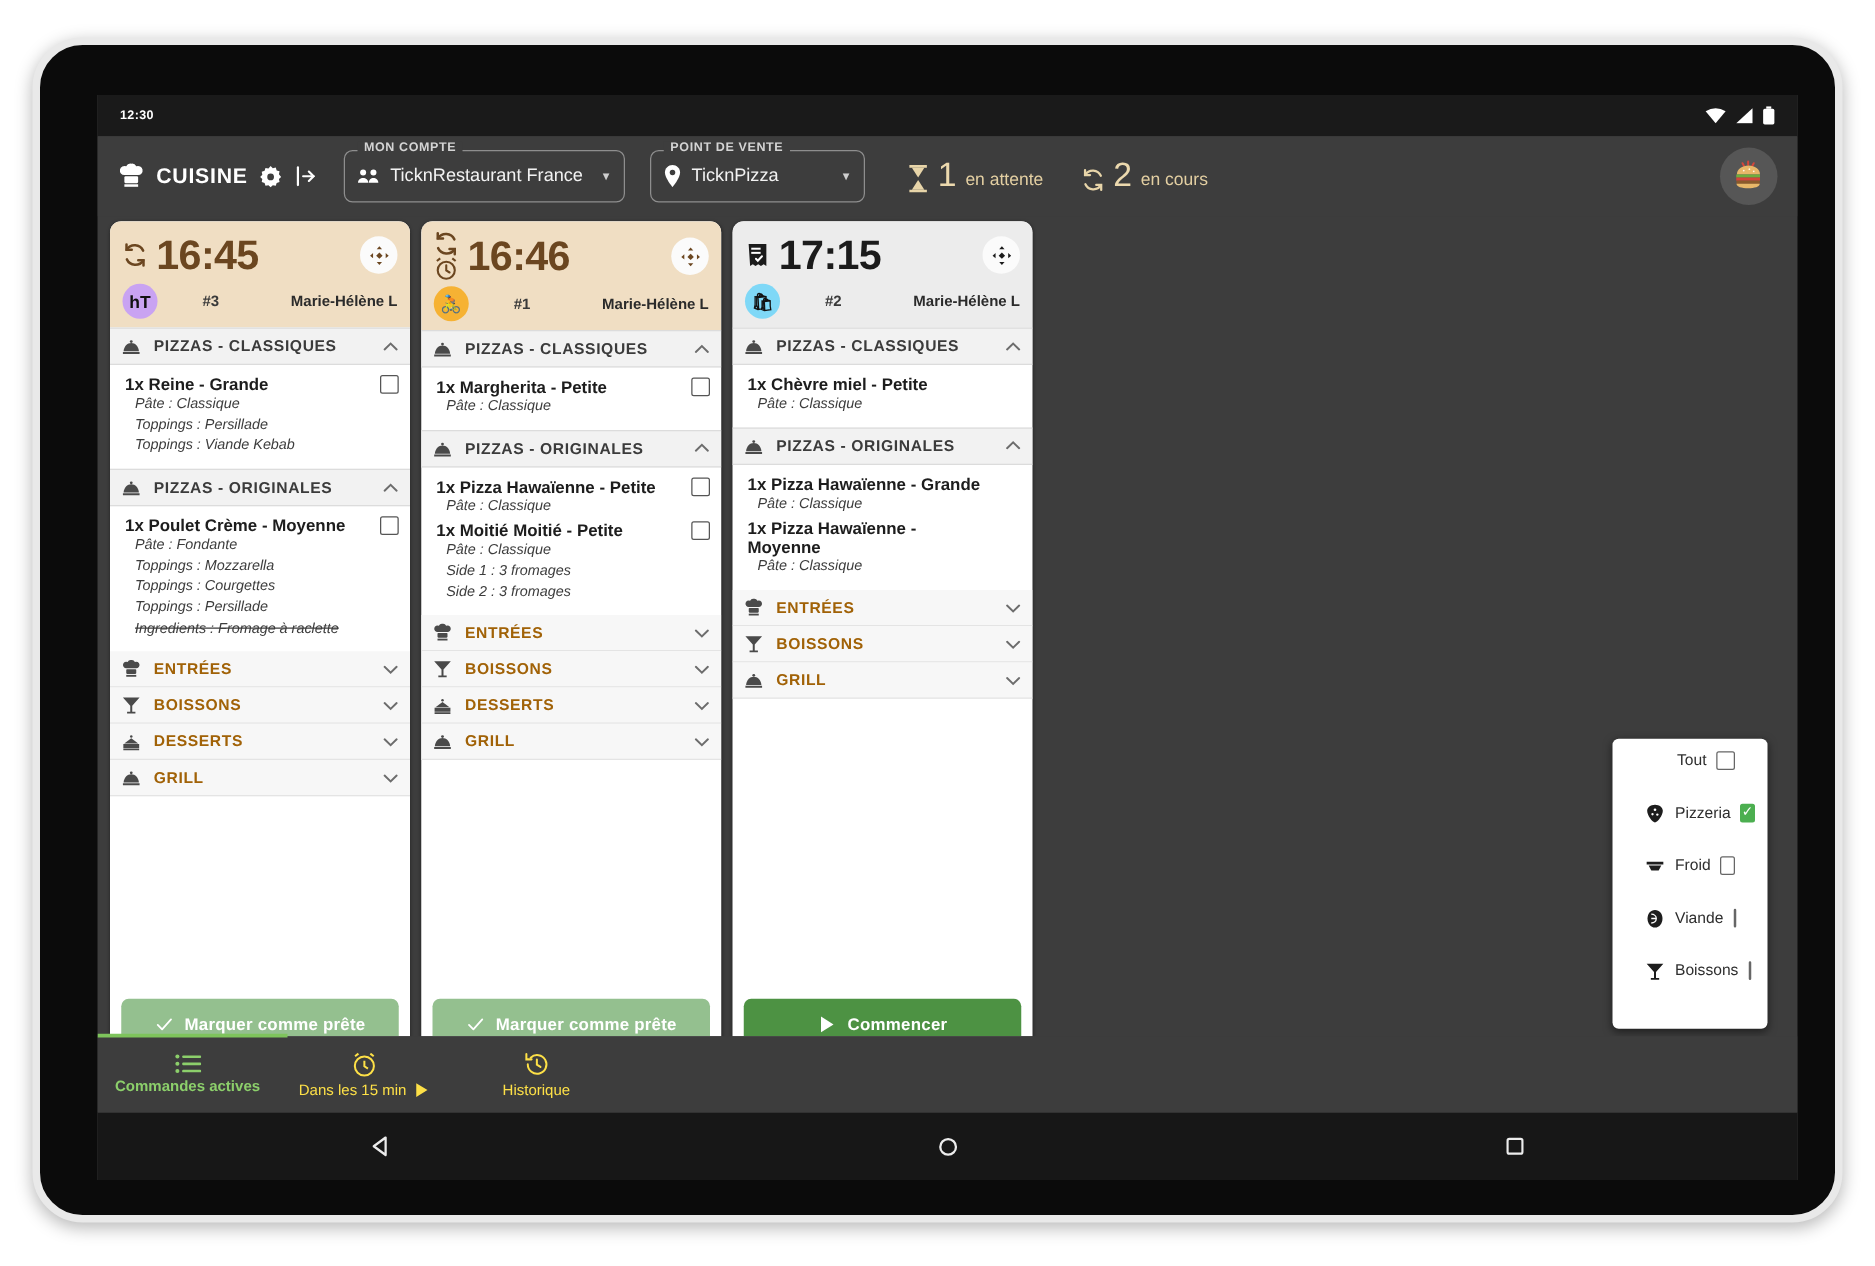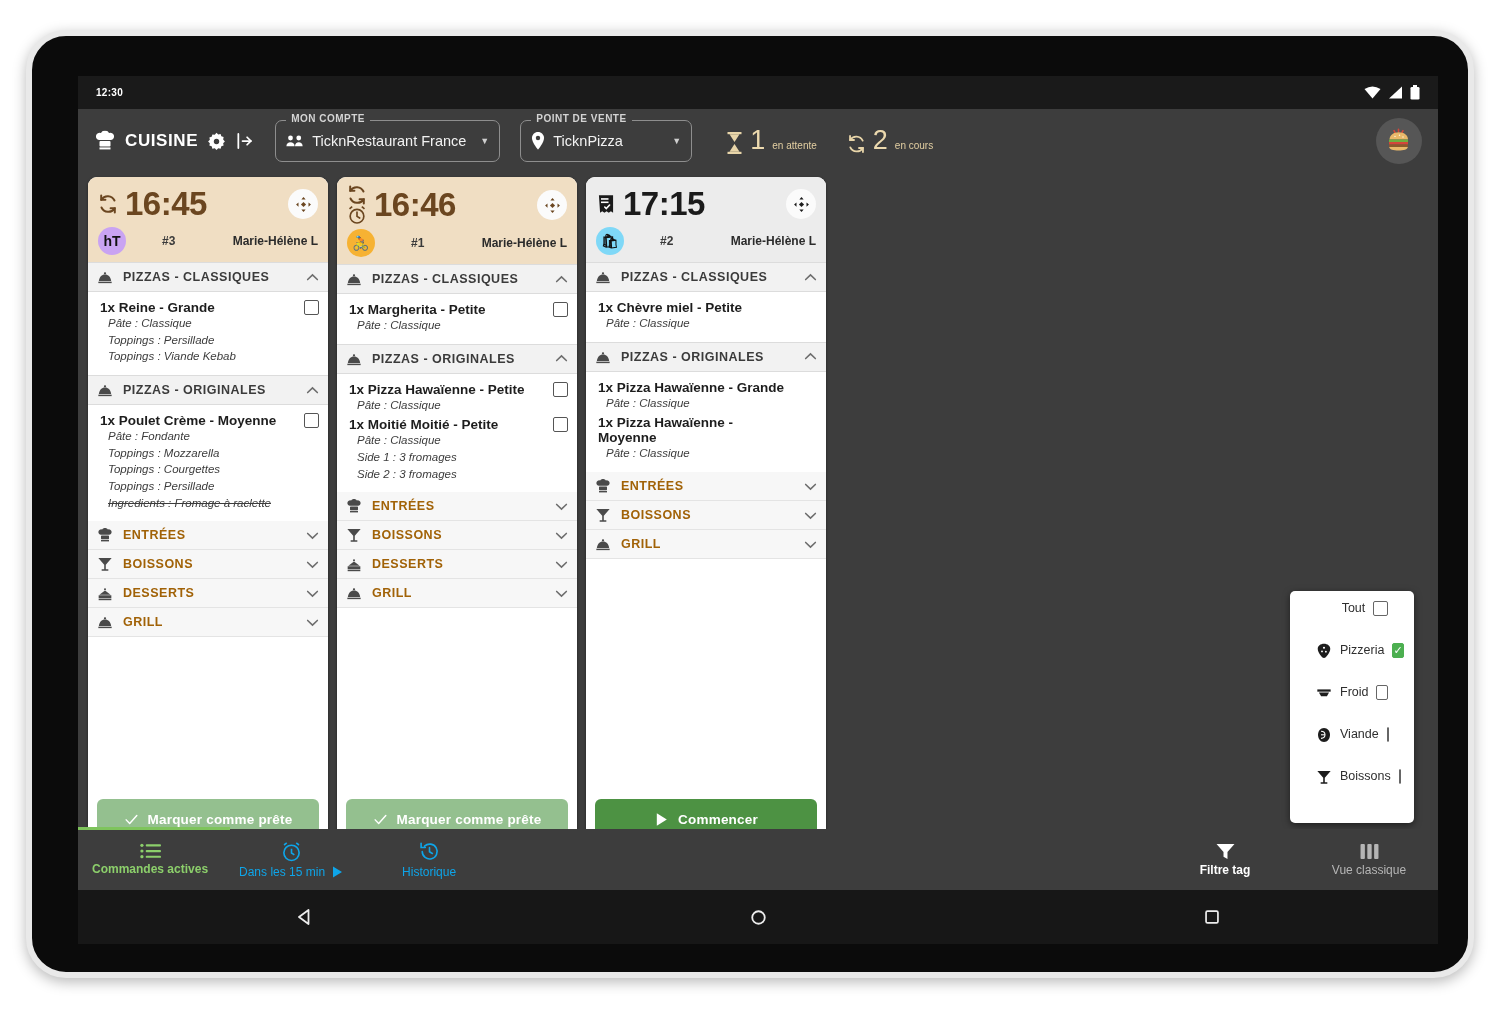--- a/index.html
+++ b/index.html
@@ -87,21 +87,21 @@
   .fieldset .caret {
     margin-left: auto;
     color: #cfcfcf;
     font-size: 9px;
     padding-left: 14px;
   }
 
   .counters { display: flex; align-items: flex-end; gap: 30px; margin-left: 34px; }
   .counter { display: flex; align-items: flex-end; gap: 7px; color: #e8d5a9; }
   .counter .cnum { font-size: 27px; line-height: .95; font-weight: 400; color: #ecd9ae; }
-  .counter .clab { font-size: 10px; color: #e3cfa2; padding-bottom: 3px; }
+  .counter .clab { font-size: 14px; color: #e3cfa2; padding-bottom: 3px; }
 
   #avatar {
     position: absolute;
     right: 16px; top: 50%;
     transform: translateY(-50%);
     width: 46px; height: 46px;
     border-radius: 50%;
     background: #565656;
     display: flex; align-items: center; justify-content: center;
     font-size: 24px;
@@ -235,21 +235,21 @@
   .nav-item {
     display: flex; flex-direction: column;
     align-items: center; justify-content: center;
     gap: 3px;
     min-width: 110px;
     color: #d7d7d7;
   }
   .nav-item .nicon { font-size: 18px; line-height: 18px; }
   .nav-item .nlabel { font-size: 12px; font-weight: bold; }
   .nav-item.active { color: #8ccf6b; }
-  .nav-item.dim { color: #0ea5e9; font-weight: normal; }
+  .nav-item.dim { color: #fde047; font-weight: normal; }
   .nav-item.dim .nlabel { font-weight: normal; }
   #nav-left { display: flex; align-items: center; gap: 28px; }
   #nav-right { margin-left: auto; display: flex; align-items: center; gap: 34px; }
   .nav-item.white { color: #ffffff; }
   .nav-item.grey  { color: #b5b5b5; }
   .nav-item.grey .nlabel { font-weight: normal; }
   #active-underline {
     position: absolute;
     left: 0; top: -2px;
     width: 152px; height: 3px;
@@ -910,40 +910,20 @@
           <span class="nicon">
             <svg width="21" height="21" viewBox="0 0 22 22" fill="none" stroke="currentColor" stroke-width="1.7" stroke-linecap="round">
               <path d="M3.4 11a7.8 7.8 0 1 0 2.4-5.6"></path>
                 <path d="M2.2 2.4v4.4h4.4"></path>
                 <path d="M11 7v4.3l3 1.8"></path>
             </svg>
           </span>
           <span class="nlabel">Historique</span>
         </div>
       </div>
-      <div id="nav-right">
-        <div class="nav-item white">
-          <span class="nicon">
-            <svg width="19" height="17" viewBox="0 0 20 18" fill="currentColor">
-                <path d="M0.5 1h19l-7.4 8.6V17l-4.2-2.4V9.6z"></path>
-              </svg>
-          </span>
-          <span class="nlabel">Filtre tag</span>
-        </div>
-        <div class="nav-item grey">
-          <span class="nicon">
-            <svg width="19" height="17" viewBox="0 0 20 18" fill="currentColor">
-              <rect x="0.5" y="1" width="4.6" height="16" rx="1"></rect>
-              <rect x="7.7" y="1" width="4.6" height="16" rx="1"></rect>
-              <rect x="14.9" y="1" width="4.6" height="16" rx="1"></rect>
-            </svg>
-          </span>
-          <span class="nlabel">Vue classique</span>
-        </div>
-      </div>
     </div>
 
     <div id="android-nav">
       <span class="navglyph">
         <svg width="20" height="20" viewBox="0 0 20 20" fill="none" stroke="#fff" stroke-width="1.8" stroke-linejoin="round">
             <path d="M13.5 3L4 10l9.5 7z"></path>
           </svg>
       </span>
       <span class="navglyph">
         <svg width="19" height="19" viewBox="0 0 20 20" fill="none" stroke="#fff" stroke-width="1.9">

